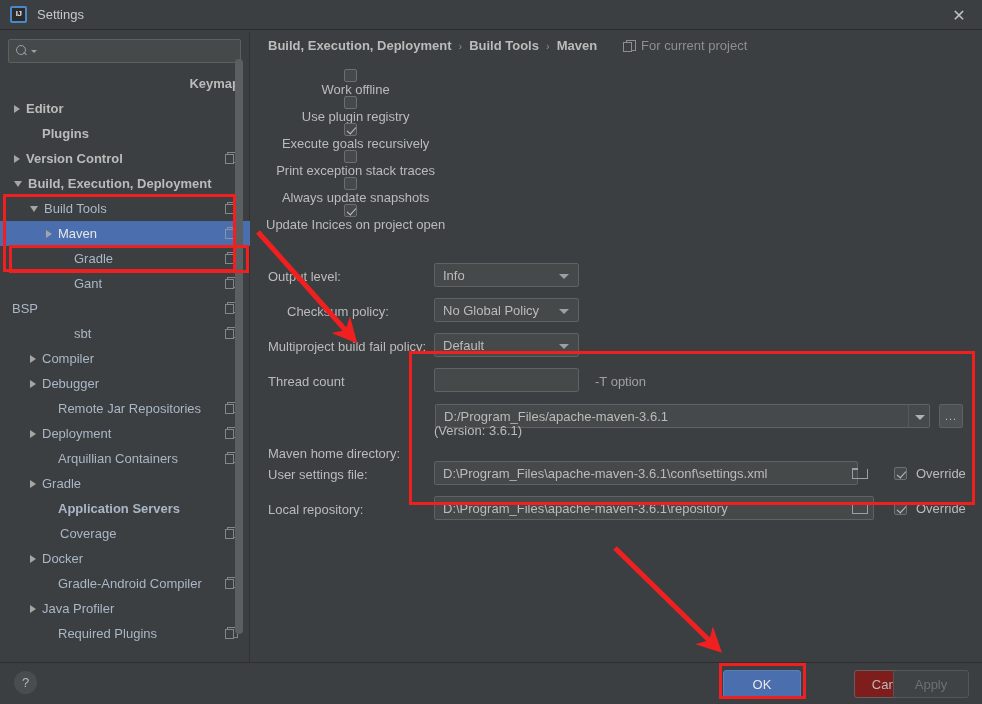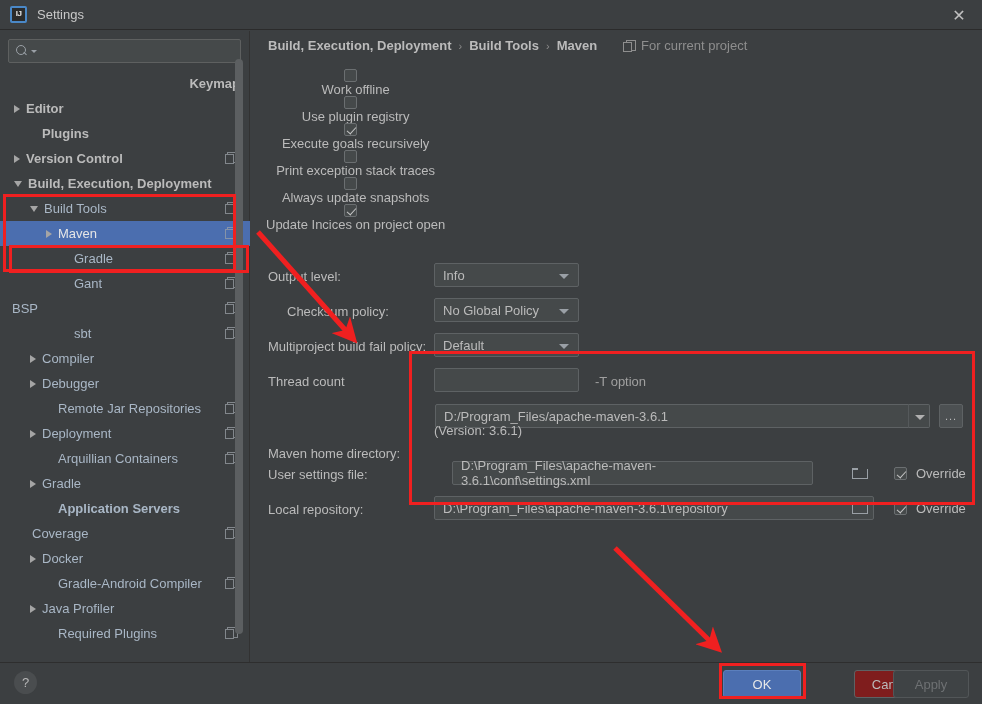--- a/index.html
+++ b/index.html
@@ -508,21 +508,21 @@
           <span class="proj-icon"></span>
         </div>
         <div class="tree-row" style="padding-left: 30px;">
           <span class="arrow right"></span>
           <span class="tree-label">Gradle</span>
         </div>
         <div class="tree-row" style="padding-left: 46px; font-weight: bold;">
           <span class="arrow none"></span>
           <span class="tree-label">Application Servers</span>
         </div>
-        <div class="tree-row" style="padding-left: 20px;">
+        <div class="tree-row" style="padding-left: 20px; margin-left: 28px;">
           <span class="arrow none"></span>
           <span class="tree-label">Coverage</span>
           <span class="proj-icon"></span>
         </div>
         <div class="tree-row" style="padding-left: 30px;">
           <span class="arrow right"></span>
           <span class="tree-label">Docker</span>
         </div>
         <div class="tree-row" style="padding-left: 46px;">
           <span class="arrow none"></span>
@@ -614,21 +614,21 @@
       <div class="field-label" style="left:17px; top:379px;margin-top:36px;">Maven home directory:</div>
       <div class="textfield" style="left:184px; top:373px; width:480px; padding-right:24px;">
         <span>D:/Program_Files/apache-maven-3.6.1</span>
       </div>
       <div class="combo-arrow-btn" style="left:657px; top:373px;"></div>
       <div class="browse-btn" style="left:688px; top:373px;">...</div>
 
       <div class="version-note" style="left:183px; top:392px;">(Version: 3.6.1)</div>
 
       <div class="field-label" style="left:17px; top:436px;">User settings file:</div>
-      <div class="textfield" style="left:183px; top:430px; width:361px; padding-right:28px;margin-left:18px;">
+      <div class="textfield" style="left:183px; top:430px; width:424px; padding-right:28px;">
         <span>D:\Program_Files\apache-maven-3.6.1\conf\settings.xml</span>
       </div>
       <div class="folder-icon" style="left:601px; top:436px;"></div>
       <div class="override" style="left:643px; top:435px;">
         <span class="cbox checked" style="margin-right:0;"></span>
         <span class="ov-label">Override</span>
       </div>
 
       <div class="field-label" style="left:17px; top:471px;">Local repository:</div>
       <div class="textfield" style="left:183px; top:465px; width:440px; padding-right:28px;">

